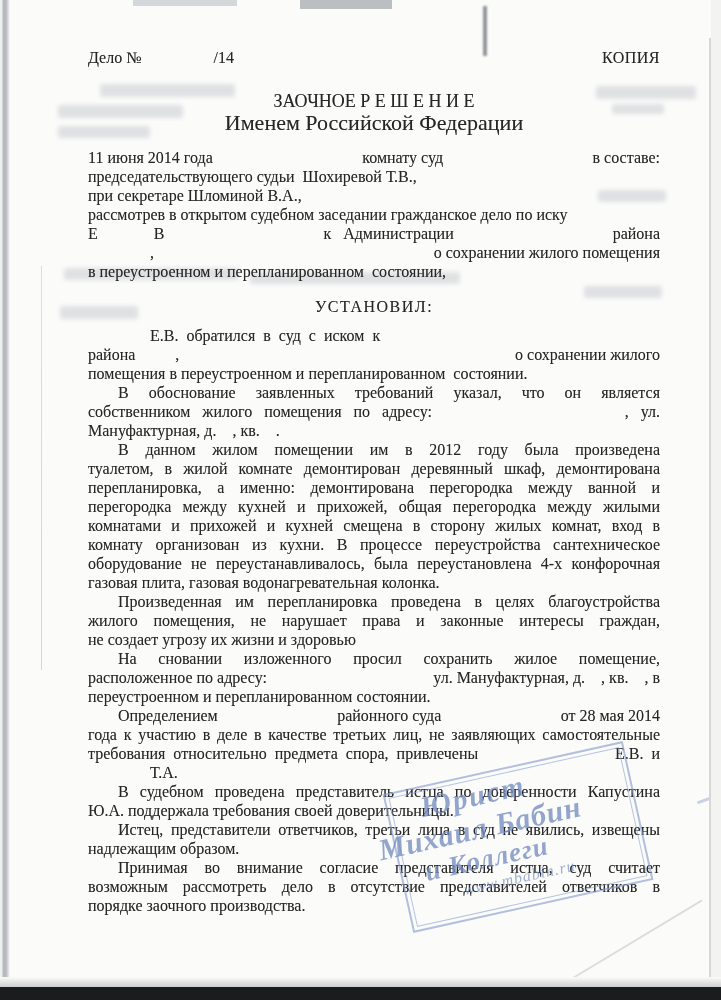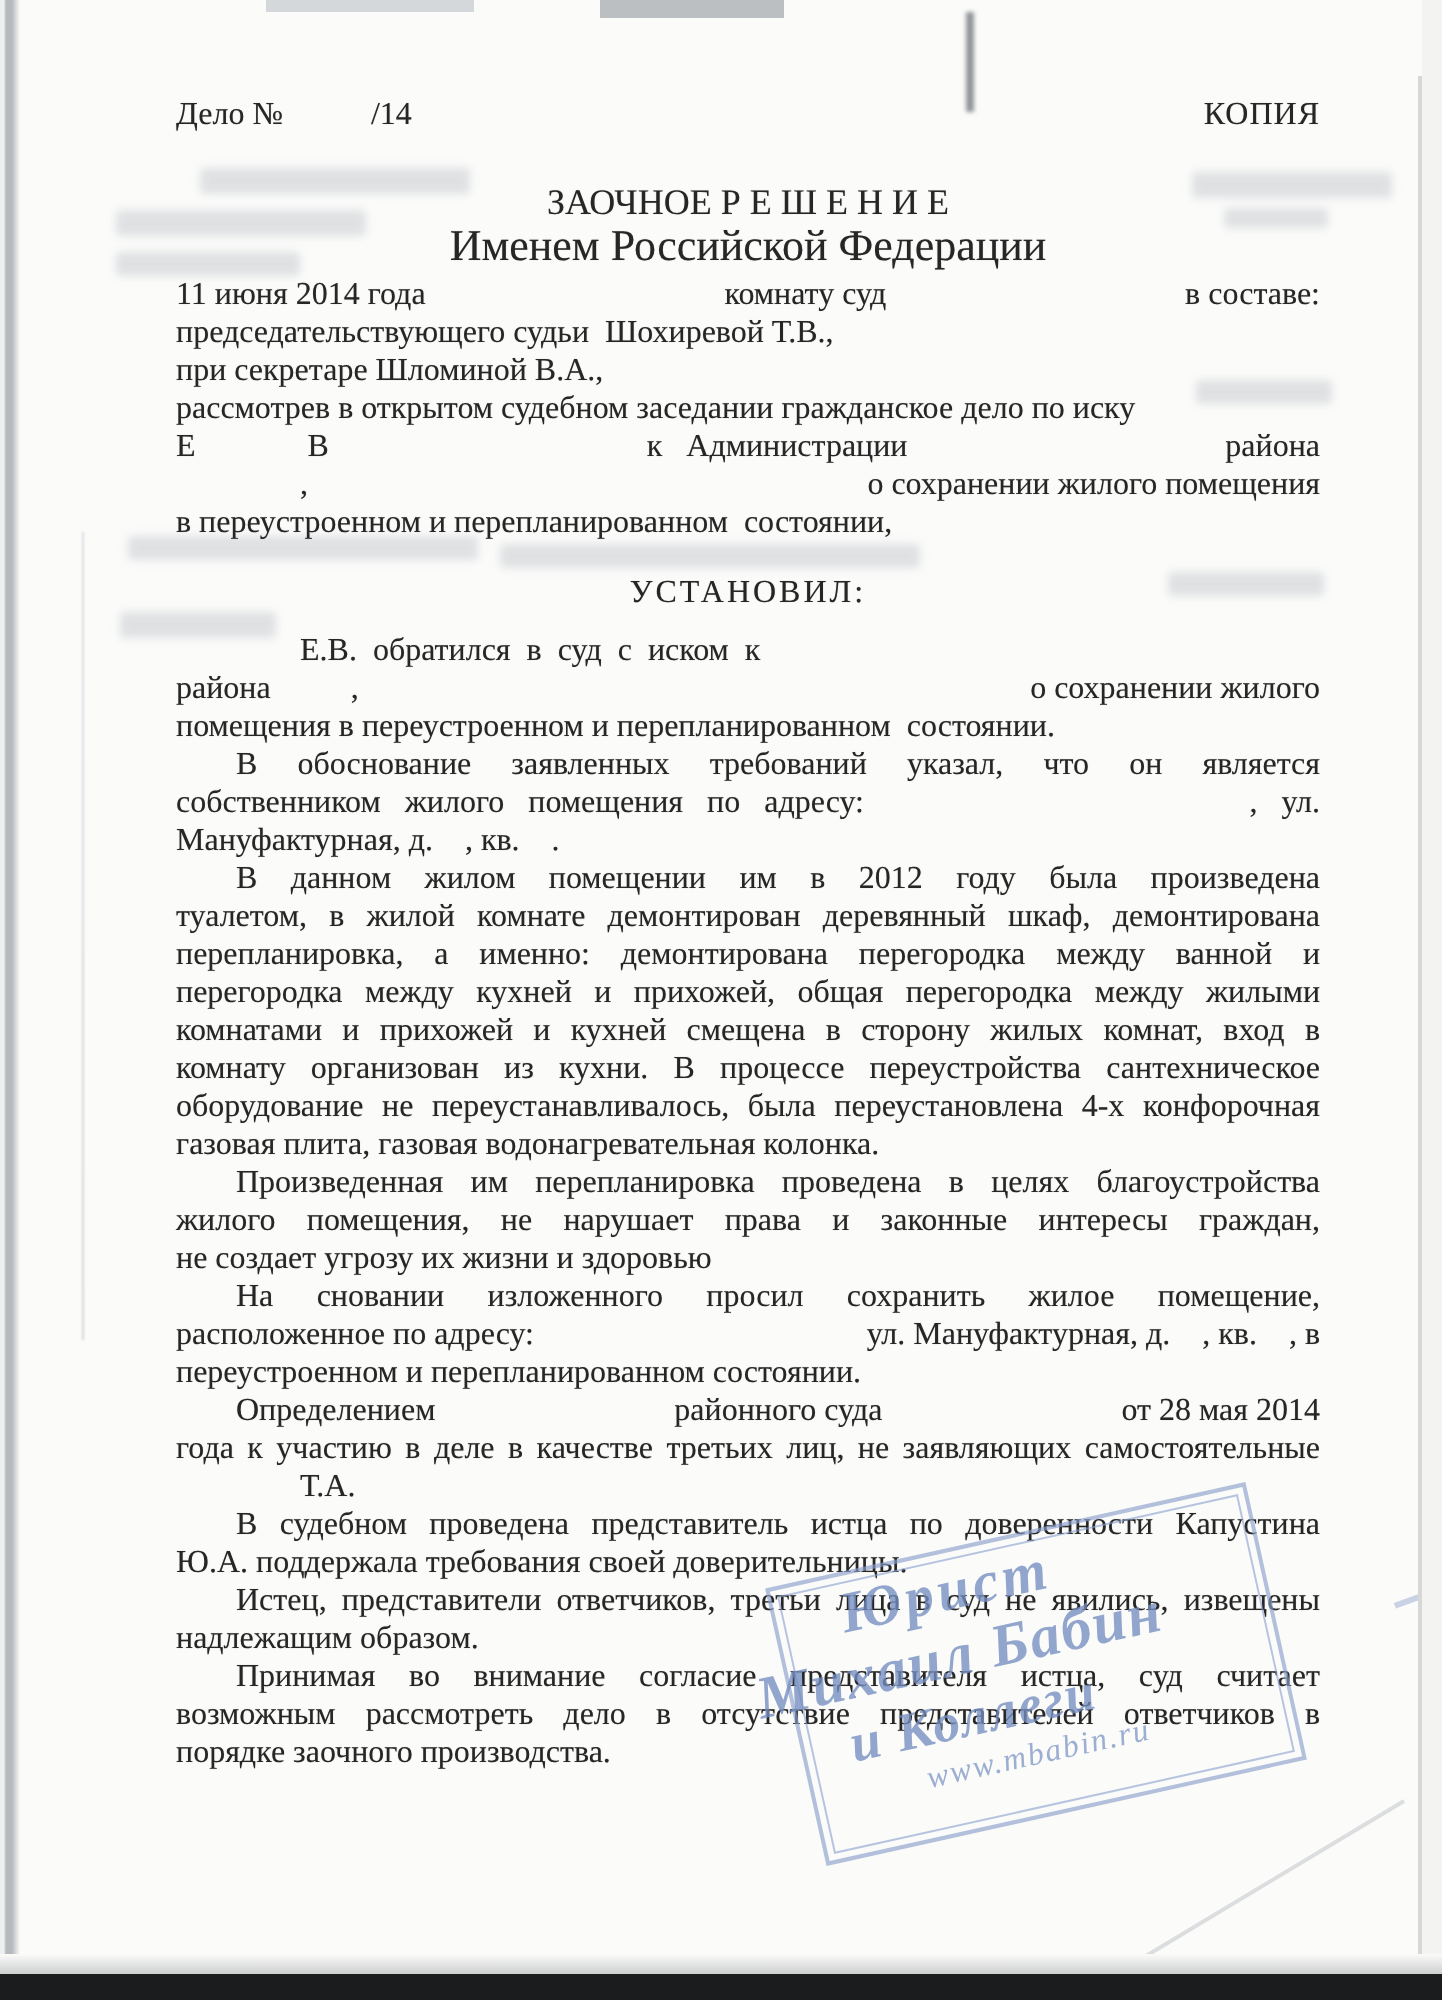--- a/index.html
+++ b/index.html
@@ -23,25 +23,25 @@
   .topmark-b{position:absolute;left:133px;top:0;width:104px;height:6px;background:#ccd0d2;opacity:.8;}
   .topmark-c{position:absolute;left:483px;top:6px;width:4px;height:50px;background:#767c80;opacity:.8;filter:blur(1px);}
   .scratch{position:absolute;left:558px;top:986px;width:168px;height:2px;background:#dbdddf;
     transform:rotate(-31deg);transform-origin:left center;}
   .speck{position:absolute;left:575px;top:984px;width:3px;height:5px;background:#4a4c4d;}
 
   
   .content{position:absolute;left:88px;top:48px;width:572px;font-size:16px;line-height:19px;
     text-shadow:0 0 .5px rgba(40,40,40,.35);}
   .header-row{display:flex;justify-content:space-between;line-height:20px;}
-  .case-cluster{display:flex;gap:44px;font-family:Liberation Serif, serif;}
+  .case-cluster{display:flex;gap:72px;font-family:Liberation Serif, serif;}
   .copy-label{letter-spacing:.5px;}
   .doc-title{text-align:center;font-size:18px;line-height:22px;margin-top:22px;}
   .doc-subtitle{text-align:center;font-size:22px;line-height:21px;}
-  .doc-body{margin-top:5px;}
+  .doc-body{margin-top:15px;}
   .ln{min-height:19px;line-height:19px;}
   .ln.gap{display:flex;justify-content:space-between;}
   .ln.just{text-align:justify;text-align-last:justify;}
   .ln.center{text-align:center;letter-spacing:1.5px;margin:16px 0 10px;}
 
   
   .stamp-frame{position:absolute;left:395px;top:766px;width:242px;height:138px;
     transform:rotate(-12.5deg);border:2px solid rgba(139,160,205,.65);pointer-events:none;}
   .stamp-frame::after{content:"";position:absolute;inset:3px;border:1px solid rgba(139,160,205,.6);}
   .stamp-text{position:absolute;left:322px;top:780px;width:320px;transform:rotate(-12.5deg);
@@ -134,20 +134,24 @@
             <span>расположенное по адресу:</span>
             <span>ул. Мануфактурная, д.&nbsp;&nbsp;&nbsp; , кв.&nbsp;&nbsp;&nbsp; , в</span>
           </div>
           <div class="ln left">переустроенном и перепланированном состоянии.</div>
           <div class="ln gap" style="padding-left: 30px;">
             <span>Определением</span>
             <span>районного суда</span>
             <span>от 28 мая 2014</span>
           </div>
           <div class="ln just">года к участию в деле в качестве третьих лиц, не заявляющих самостоятельные</div>
+          <div class="ln gap">
+            <span>требования&nbsp; относительно&nbsp; предмета&nbsp; спора,&nbsp; привлечены</span>
+            <span>Е.В.&nbsp; и</span>
+          </div>
           <div class="ln left" style="text-indent: 62px;">Т.А.</div>
           <div class="ln just" style="text-indent: 30px;">В судебном проведена представитель истца по доверенности Капустина</div>
           <div class="ln left">Ю.А. поддержала требования своей доверительницы.</div>
           <div class="ln just" style="text-indent: 30px;">Истец, представители ответчиков, третьи лица в суд не явились, извещены</div>
           <div class="ln left">надлежащим образом.</div>
           <div class="ln just" style="text-indent: 30px;">Принимая во внимание согласие представителя истца, суд считает</div>
           <div class="ln just">возможным рассмотреть дело в отсутствие представителей ответчиков в</div>
           <div class="ln left">порядке заочного производства.</div>
         </div>
     </div>

